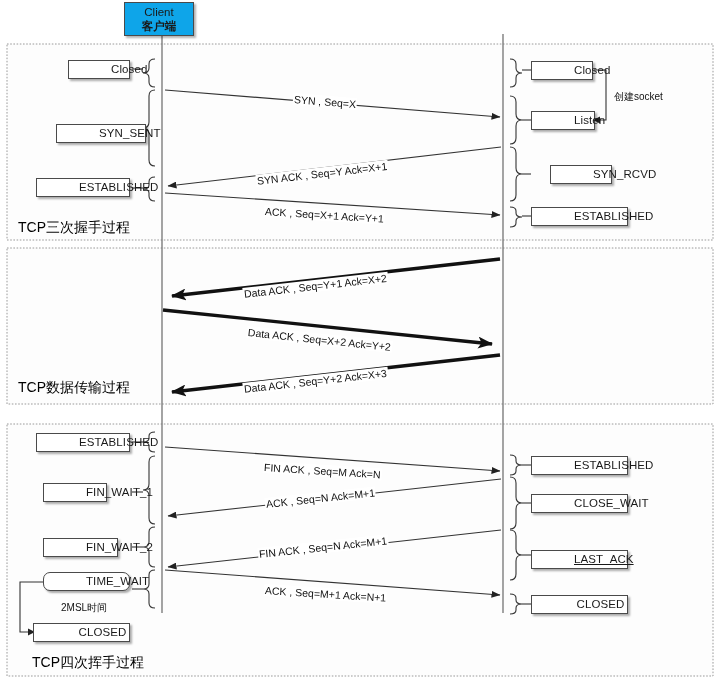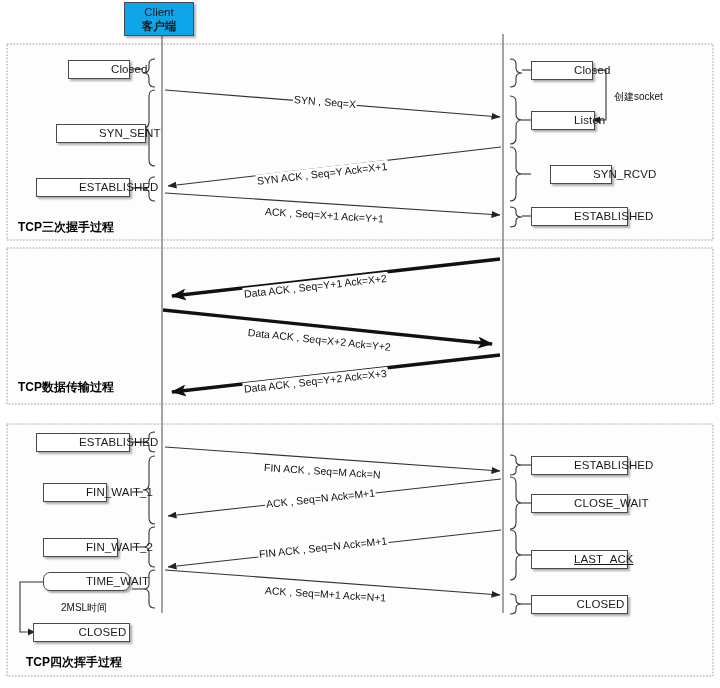--- a/index.html
+++ b/index.html
@@ -60,22 +60,22 @@
     font-size: 10.5px;
     color: #111111;
     white-space: nowrap;
     background: #ffffff;
     padding: 0 1px;
     transform-origin: left center;
   }
   
   .caption {
     position: absolute;
-    font-size: 12px;
-    font-weight: bold;
+    font-size: 14px;
+    font-weight: normal;
     color: #000000;
     white-space: nowrap;
   }
   
   .anno {
     position: absolute;
     font-size: 10px;
     color: #111111;
     white-space: nowrap;
   }
@@ -231,15 +231,15 @@
   <div class="msg" style="left:263px; top:461px; transform:rotate(3.6deg);">FIN ACK , Seq=M Ack=N</div>
   <div class="msg" style="left:265px; top:498px; transform:rotate(-6.0deg);">ACK , Seq=N Ack=M+1</div>
   <div class="msg" style="left:258px; top:548px; transform:rotate(-6.0deg);">FIN ACK , Seq=N Ack=M+1</div>
   <div class="msg" style="left:264px; top:584px; transform:rotate(3.6deg);">ACK , Seq=M+1 Ack=N+1</div>
 
   <div class="anno" style="left:614px; top:90px;">创建socket</div>
   <div class="anno" style="left:22px; top:601px;padding-left:39px;">2MSL时间</div>
 
   <div class="caption" style="left:18px; top:219px;">TCP三次握手过程</div>
   <div class="caption" style="left:18px; top:379px;">TCP数据传输过程</div>
-  <div class="caption" style="left:26px; top:654px;">TCP四次挥手过程</div>
+  <div class="caption" style="left:32px; top:654px;">TCP四次挥手过程</div>
 
 </div>
 
 </body></html>

